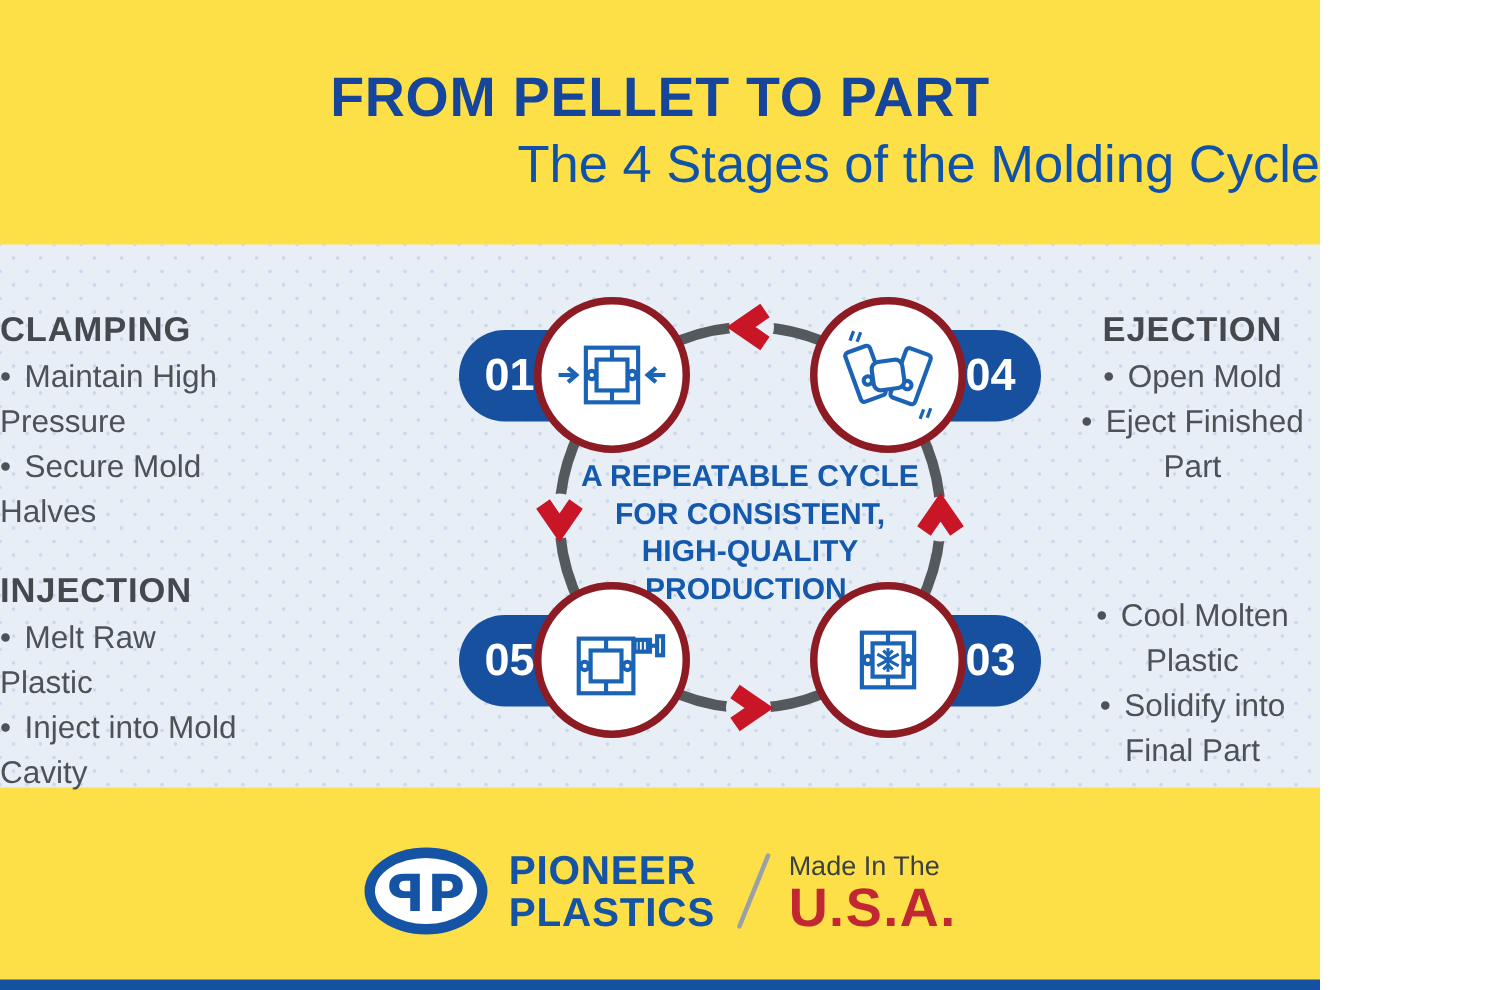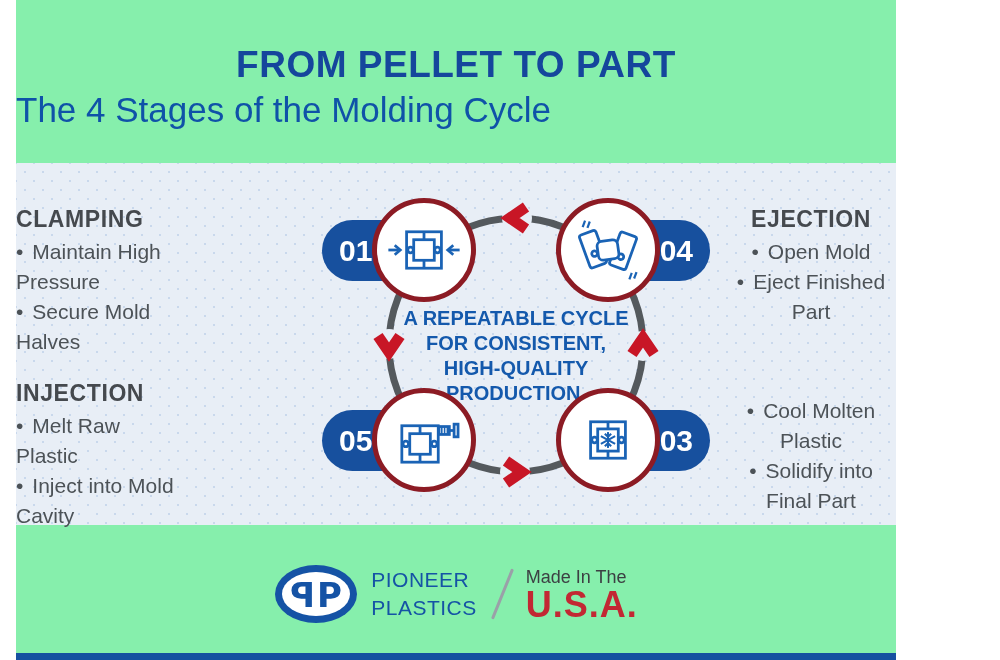--- a/index.html
+++ b/index.html
@@ -3,25 +3,25 @@
 <meta charset="utf-8">
 <style>
   :root{
     --title-blue:#15469c; --subtitle-blue:#0f52a8; --band-bg:#e8eef6; --band-dot:#c9d8ec;
     --pill-blue:#17509e; --circle-ring-red:#8c1b24; --chevron-red:#c81626; --cycle-gray:#54595d;
     --icon-blue:#1a63b5; --stage-title-gray:#45494e; --stage-text-gray:#4c5257; --center-blue:#1459ac;
     --logo-blue:#1553a5; --usa-red:#c22833; --made-in-gray:#3c4043; --slash-gray:#9aa0a8; --bottom-bar-blue:#1650a0;
   }
   *{margin:0;padding:0;box-sizing:border-box;}
   body{font-family:"Liberation Sans","DejaVu Sans",sans-serif;background:#fff;}
-  #canvas{position:relative;width:880px;height:660px;background:#86efac;overflow:hidden;margin-left:16px;}
+  #canvas{position:relative;width:880px;height:660px;background:#fde047;overflow:hidden;}
 
   .main-title{position:absolute;top:44px;left:0;width:100%;text-align:center;
     font-size:37px;font-weight:800;letter-spacing:.5px;color:var(--title-blue);}
-  .sub-title{position:absolute;top:90px;left:0;width:100%;text-align:left;
+  .sub-title{position:absolute;top:90px;left:0;width:100%;text-align:right;
     font-size:35px;font-weight:500;color:var(--subtitle-blue);}
 
   .band{position:absolute;left:0;top:163px;width:1000px;height:362px;
     background-color:var(--band-bg);
     background-image:radial-gradient(var(--band-dot) 1.2px,transparent 1.4px),
                      radial-gradient(var(--band-dot) 1.2px,transparent 1.4px);
     background-size:18px 18px;background-position:0 0,9px 9px;}
 
   .ring-svg{position:absolute;left:0;top:163px;z-index:0;}
 
@@ -39,21 +39,21 @@
   .icon-circle svg{display:block;}
 
   .stage-text{position:absolute;z-index:1;text-align:center;}
   .stage-text.align-right{text-align:left;}
   .stage-text h3{font-size:23px;font-weight:700;letter-spacing:.6px;color:var(--stage-title-gray);margin-bottom:4px;}
   .bullet{font-size:21px;line-height:30px;color:var(--stage-text-gray);}
   .bullet .dot{margin-right:9px;}
 
   .footer-row{position:absolute;left:0;top:560px;width:100%;height:68px;z-index:1;
     display:flex;align-items:center;justify-content:center;}
-  .brand-name{margin-left:13px;color:var(--logo-blue);font-weight:400;font-size:21px;line-height:28px;letter-spacing:.5px;}
+  .brand-name{margin-left:13px;color:var(--logo-blue);font-weight:700;font-size:27px;line-height:28px;letter-spacing:.5px;}
   .slash{width:3px;height:54px;background:var(--slash-gray);border-radius:2px;
     transform:rotate(22deg);margin:0 22px 0 24px;}
   .made-in-label{font-size:18px;color:var(--made-in-gray);}
   .made-in-country{font-size:36px;font-weight:700;letter-spacing:1px;color:var(--usa-red);line-height:34px;}
 
   .bottom-bar{position:absolute;left:0;bottom:0;width:100%;height:7px;background:var(--bottom-bar-blue);}
 </style>
 </head>
 <body>
 

